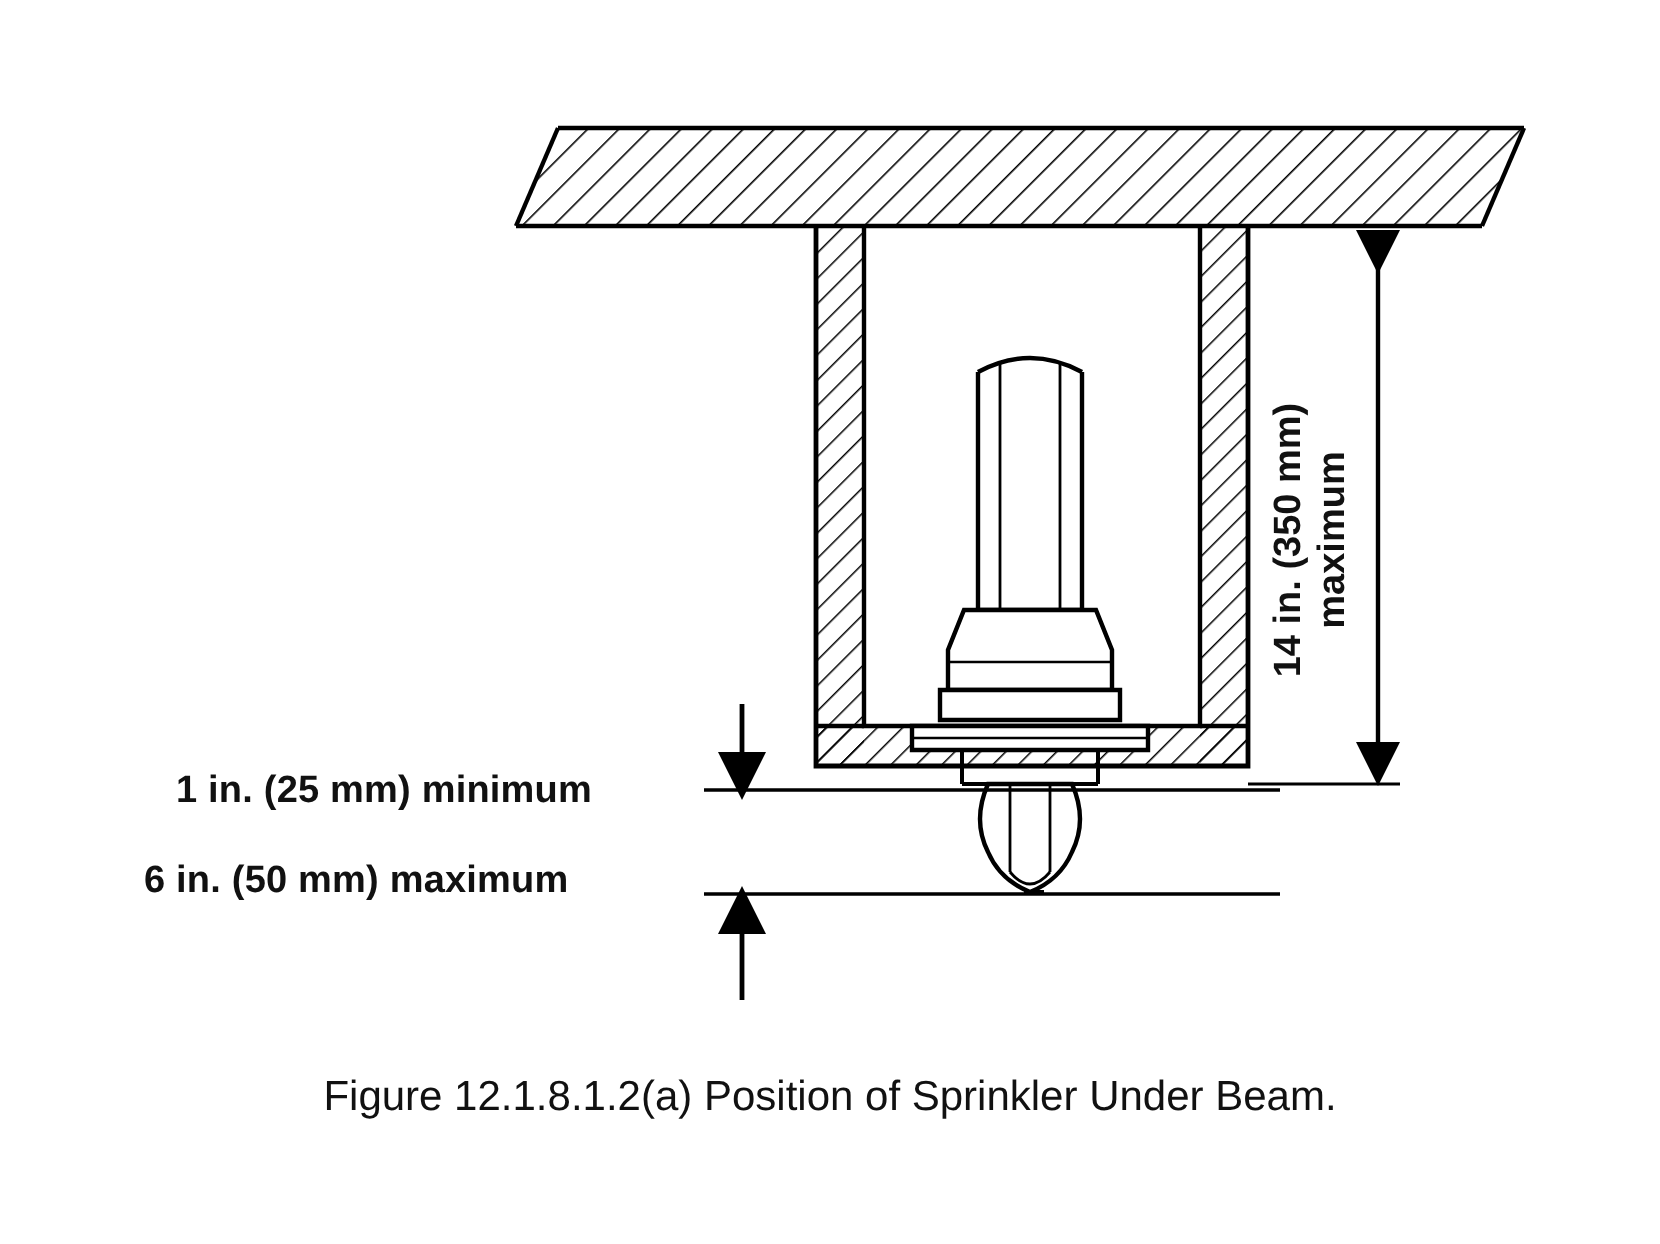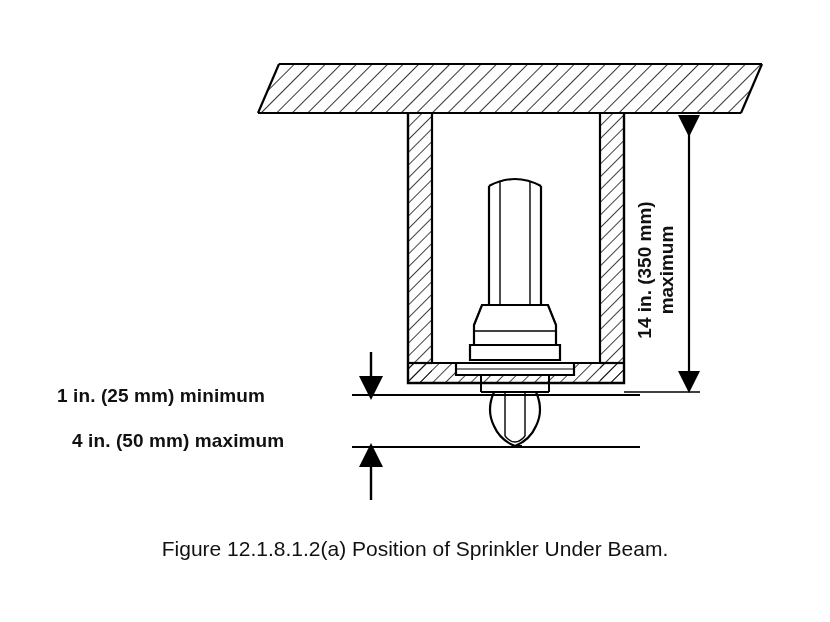--- a/index.html
+++ b/index.html
@@ -24,21 +24,21 @@
   }
   .label-text {
     position: absolute;
     font-size: 19px;
     font-weight: bold;
     color: #111111;
     white-space: nowrap;
     letter-spacing: 0.1px;
   }
   #label-min {
-    left: 57px;
+    left: 88px;
     top: 385px;
   }
   #label-max {
     left: 72px;
     top: 430px;
   }
   #label-vertical {
     position: absolute;
     left: 636px;
     top: 155px;
@@ -152,21 +152,21 @@
     </g>
 
     <g>
       <line x1="371" y1="500" x2="371" y2="455" stroke="#000000" stroke-width="2.4" marker-end="url(#arrowEnd)"></line>
       <line x1="352" y1="447" x2="640" y2="447" stroke="#000000" stroke-width="1.8"></line>
     </g>
   </svg>
 
   <div class="label-text" id="label-min">1 in. (25 mm) minimum</div>
 
-  <div class="label-text" id="label-max">4 in. (50 mm) maximum</div>
+  <div class="label-text" id="label-max">6 in. (50 mm) maximum</div>
 
   <div id="label-vertical">
     <div class="vtext">
       <span>14 in. (350 mm)</span><br>
       <span>maximum</span>
     </div>
   </div>
 
   <div id="caption">
     <div>Figure 12.1.8.1.2(a) Position of Sprinkler Under Beam.</div>

